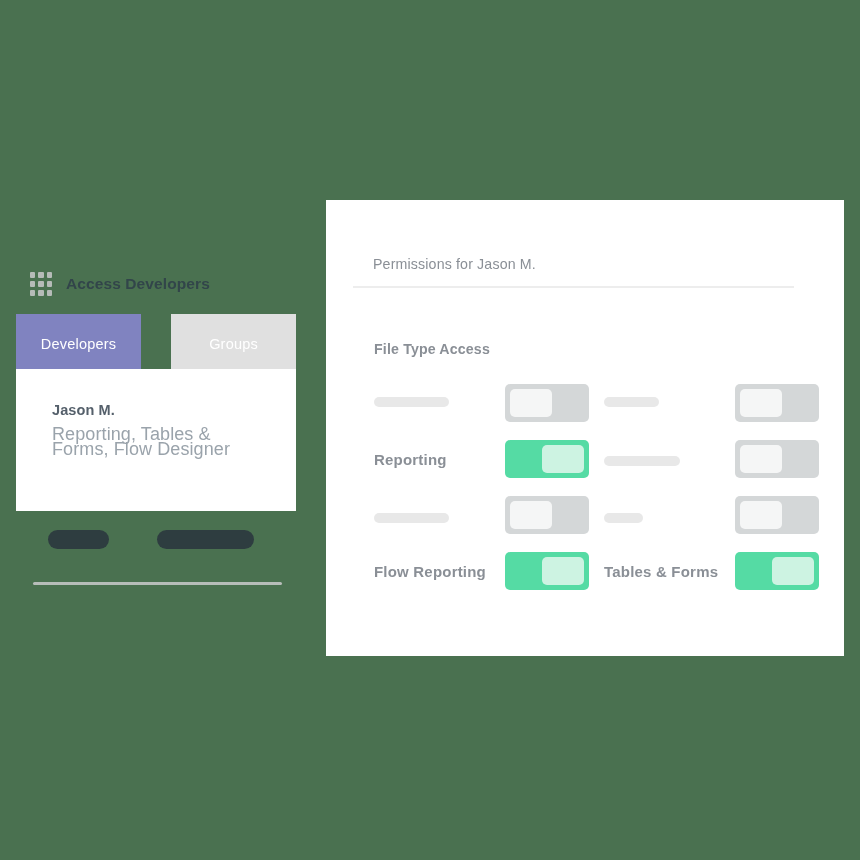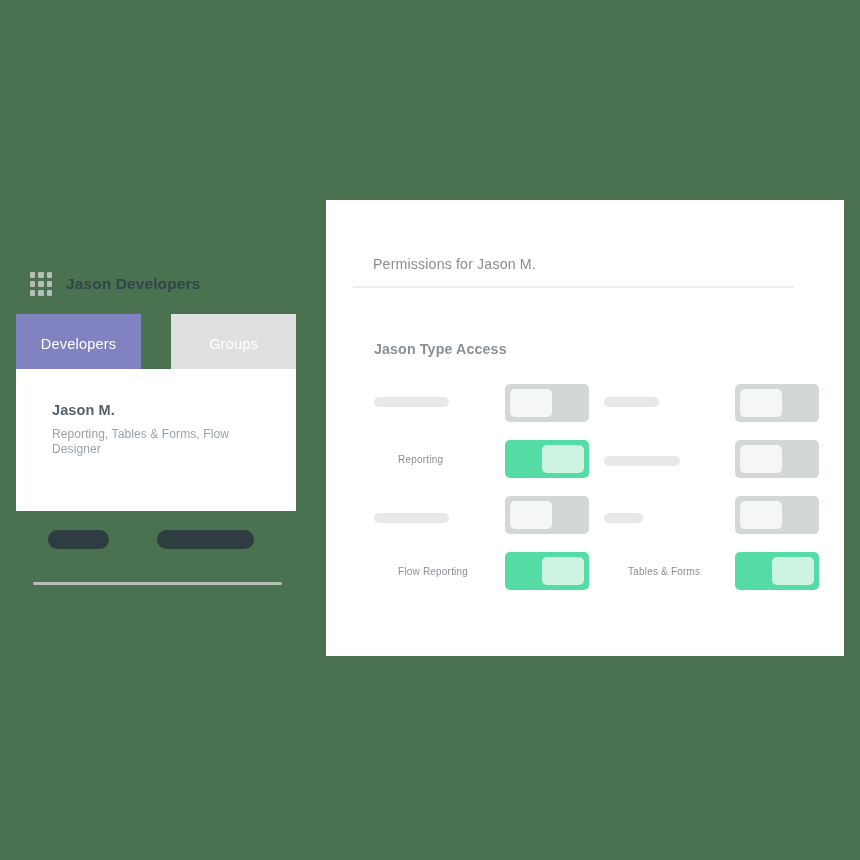--- a/index.html
+++ b/index.html
@@ -92,21 +92,21 @@
     font-size: 14.5px;
     font-weight: bold;
     color: #55606b;
     letter-spacing: .1px;
   }
   #dev-roles {
     position: absolute;
     left: 36px;
     top: 58px;
     width: 200px;
-    font-size: 12px;
+    font-size: 18px;
     line-height: 14.6px;
     color: #9aa3ab;
     letter-spacing: .1px;
   }
 
   
   .pill-row {
     position: absolute;
     left: 48px;
     top: 530px;
@@ -180,26 +180,25 @@
   #perm-col-left  { left: 48px;  width: 215px; }
   #perm-col-right { left: 278px; width: 215px; }
 
   .perm-row {
     position: relative;
     height: 56px;
     display: flex;
     align-items: center;
   }
   .perm-label {
-    font-size: 10px;
-    font-weight: normal;
+    font-size: 15px;
+    font-weight: bold;
     color: #8a8f96;
     letter-spacing: .2px;
     white-space: nowrap;
-    margin-left: 24px;
   }
   .perm-skeleton {
     height: 10px;
     border-radius: 6px;
     background: #e8e8e8;
   }
   .toggle {
     position: absolute;
     right: 0;
     width: 84px;
@@ -235,21 +234,21 @@
       <i></i>
         <i></i>
         <i></i>
         <i></i>
         <i></i>
         <i></i>
         <i></i>
         <i></i>
         <i></i>
     </span>
-    <span id="manage-title">Jason Developers</span>
+    <span id="manage-title">Access Developers</span>
   </div>
 
   <div id="tabs">
     <div class="tab active">Developers</div>
     <div class="tab inactive">Groups</div>
   </div>
 
   <div id="developer-card">
     <div id="dev-name">Jason M.</div>
     <div id="dev-roles">Reporting, Tables &amp; Forms, Flow Designer</div>
@@ -260,21 +259,21 @@
     <div class="pill" id="pill-2"></div>
   </div>
 
   <div id="left-rule"></div>
 </div>
 
 <div id="permissions-panel">
 
   <div id="panel-title">Permissions for Jason M.</div>
   <div id="panel-divider"></div>
-  <div id="section-title">Jason Type Access</div>
+  <div id="section-title">File Type Access</div>
 
   <div id="perm-grid">
 
     <div class="perm-col" id="perm-col-left">
 
       <div class="perm-row">
         <div class="perm-skeleton" style="width:75px;"></div>
         <div class="toggle off">
             <span class="knob"></span>
           </div>

